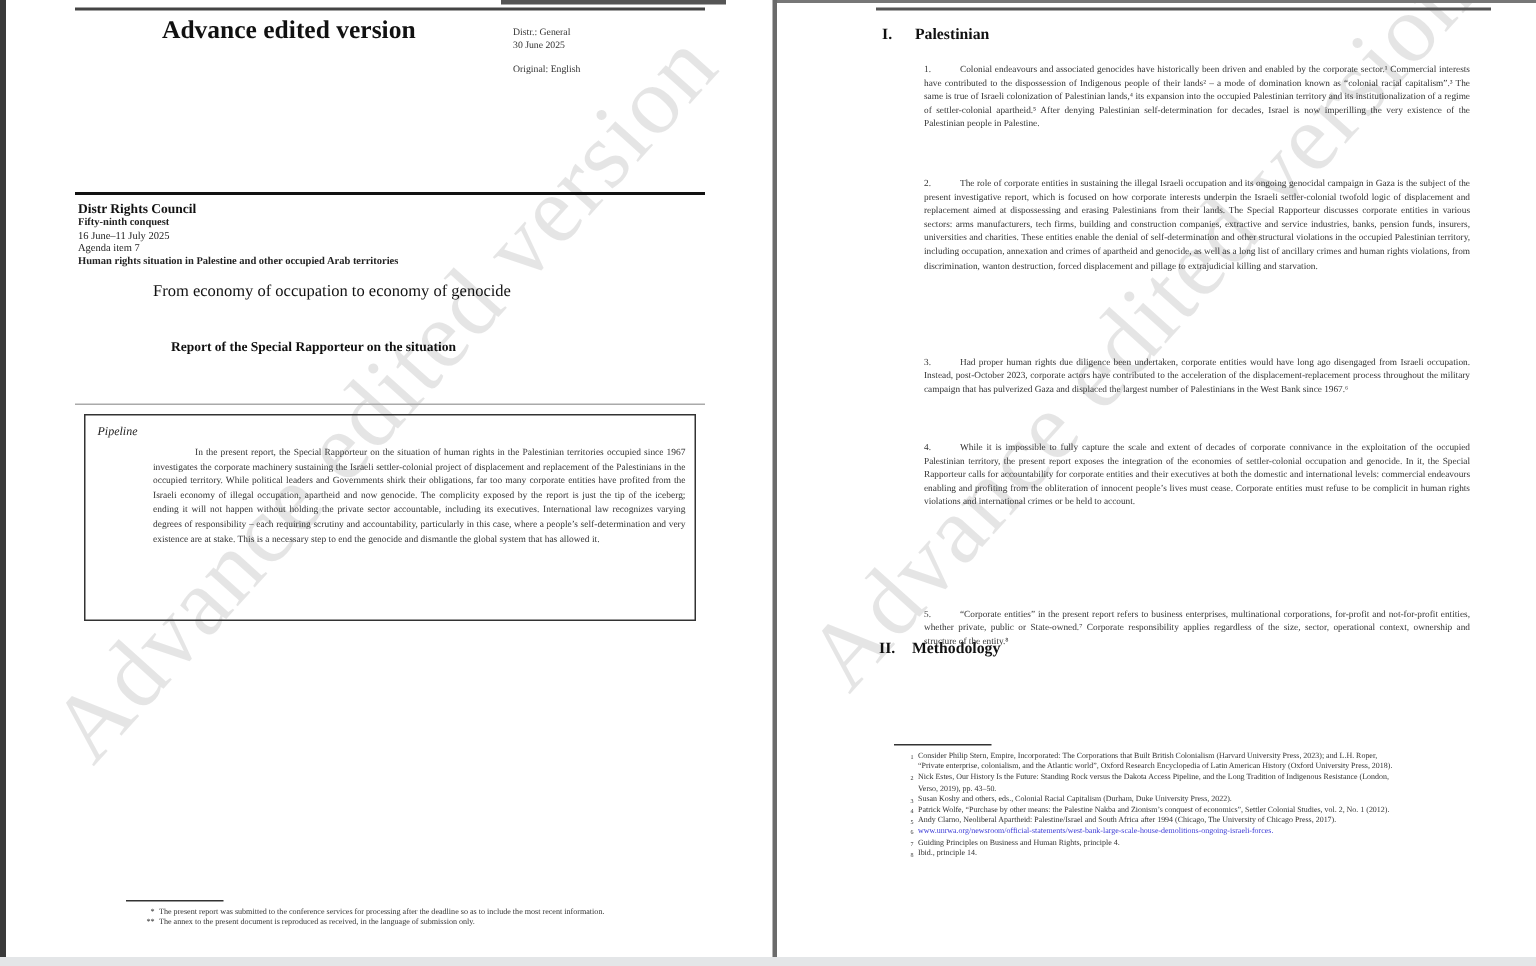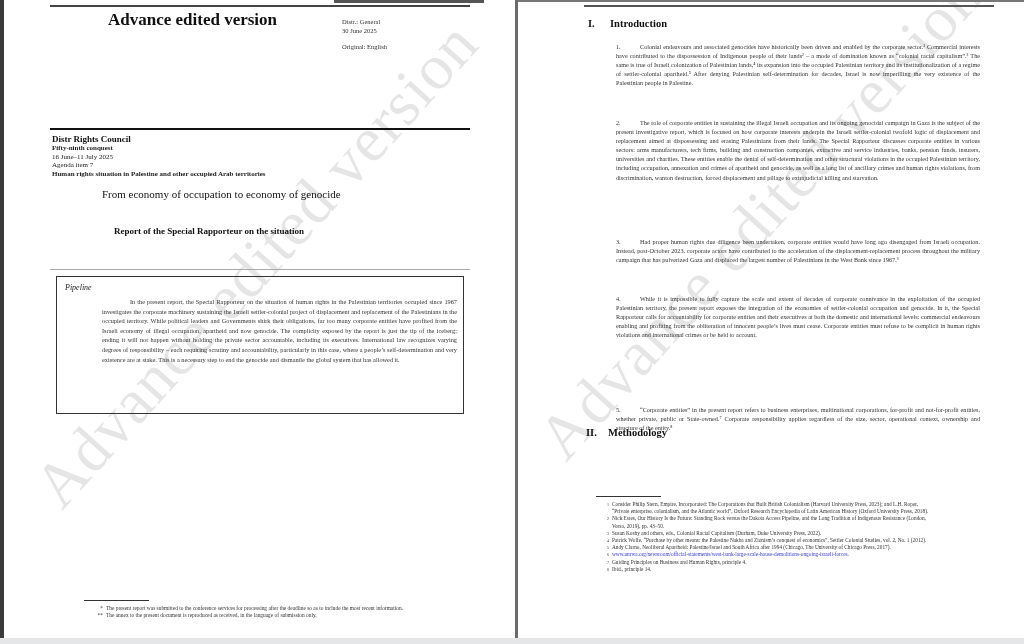--- a/index.html
+++ b/index.html
@@ -117,21 +117,21 @@
 </div>
 
 <div class="divider"></div>
 
 <div class="page page-right">
   <div class="watermark">Advance edited version</div>
   <div class="r-top-rule"></div>
   <div class="r-top-rule2"></div>
 
   <div class="sec-heading sec-intro">
-    <span class="num">I.</span><span>Introduction</span>
+    <span class="num">I.</span><span>Palestinian</span>
   </div>
 
   <div class="para p1">
     <span class="pn">1.</span><span>Colonial endeavours and associated genocides have historically been driven and enabled by the corporate sector.¹ Commercial interests have contributed to the dispossession of Indigenous people of their lands² – a mode of domination known as “colonial racial capitalism”.³ The same is true of Israeli colonization of Palestinian lands,⁴ its expansion into the occupied Palestinian territory and its institutionalization of a regime of settler-colonial apartheid.⁵ After denying Palestinian self-determination for decades, Israel is now imperilling the very existence of the Palestinian people in Palestine.</span>
   </div>
   <div class="para p2">
     <span class="pn">2.</span><span>The role of corporate entities in sustaining the illegal Israeli occupation and its ongoing genocidal campaign in Gaza is the subject of the present investigative report, which is focused on how corporate interests underpin the Israeli settler-colonial twofold logic of displacement and replacement aimed at dispossessing and erasing Palestinians from their lands. The Special Rapporteur discusses corporate entities in various sectors: arms manufacturers, tech firms, building and construction companies, extractive and service industries, banks, pension funds, insurers, universities and charities. These entities enable the denial of self-determination and other structural violations in the occupied Palestinian territory, including occupation, annexation and crimes of apartheid and genocide, as well as a long list of ancillary crimes and human rights violations, from discrimination, wanton destruction, forced displacement and pillage to extrajudicial killing and starvation.</span>
   </div>
   <div class="para p3">
     <span class="pn">3.</span><span>Had proper human rights due diligence been undertaken, corporate entities would have long ago disengaged from Israeli occupation. Instead, post-October 2023, corporate actors have contributed to the acceleration of the displacement-replacement process throughout the military campaign that has pulverized Gaza and displaced the largest number of Palestinians in the West Bank since 1967.⁶</span>

